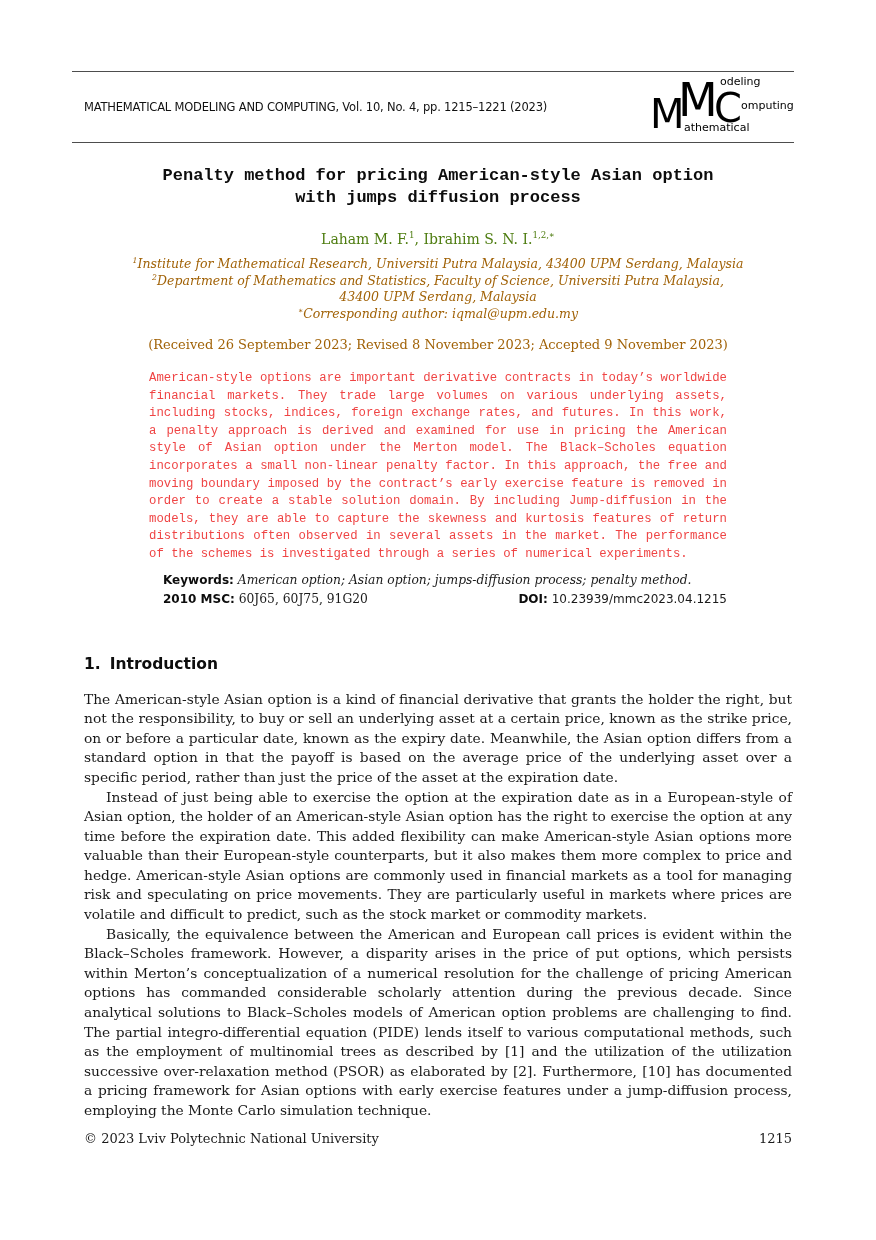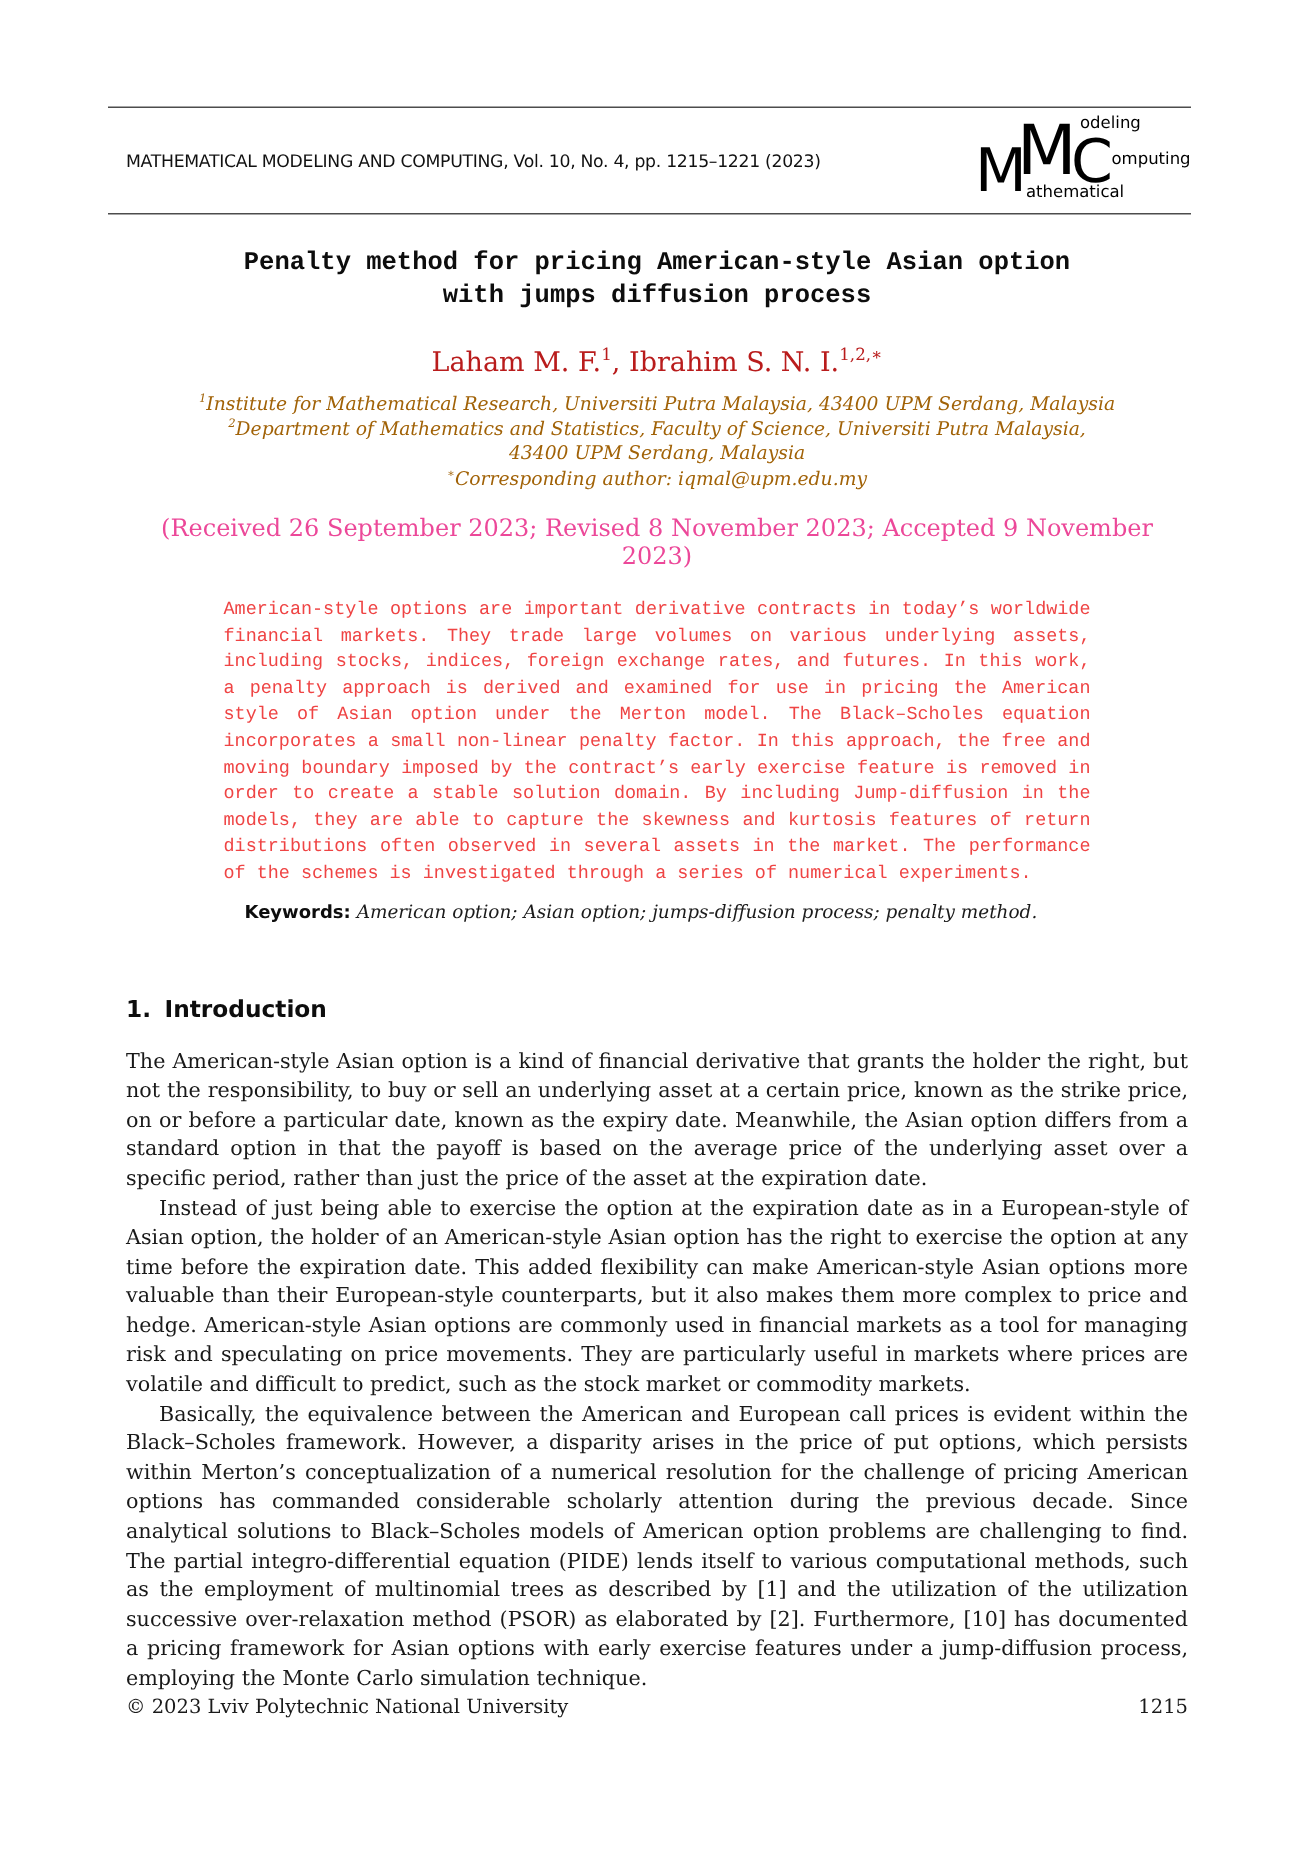--- a/index.html
+++ b/index.html
@@ -23,26 +23,26 @@
   .logo .m2 { left: 24px; top: 1px;  font-size: 46px; }
   .logo .cc { left: 60px; top: 12px; font-size: 40px; }
   .logo .w-top { left: 66px; top: 0;  font-size: 11px; }
   .logo .w-mid { left: 87px; top: 24px; font-size: 11px; }
   .logo .w-bot { left: 30px; top: 46px; font-size: 11px; }
 
   
   .title { margin-top: 22px; text-align: center;
            font-family: Liberation Mono, monospace; font-weight: bold;
            font-size: 17px; line-height: 22px; color: #0d0d0d; }
-  .authors { margin-top: 22px; text-align: center; font-size: 18px; color: #b91c1c; }
+  .authors { margin-top: 22px; text-align: center; font-size: 14px; color: #4d7c0f; }
   sup.s { vertical-align: super; font-size: 0.62em; line-height: 0; }
   .affils { margin-top: 9px; text-align: center; font-style: italic;
             font-size: 12.5px; line-height: 16.5px; color: #a16207; }
   .affils a, .doi-val a { color: inherit; text-decoration: none; }
-  .received { margin-top: 15px; text-align: center; font-size: 16px; color: #ec4899; }
+  .received { margin-top: 15px; text-align: center; font-size: 13px; color: #a16207; }
 
   
   .abstract { margin: 18px auto 0 auto; width: 578px; font-size: 12.3px;
               line-height: 17.6px; text-align: justify; color: #ef4444; font-family: Liberation Mono, monospace; }
   .kw-line { margin: 9px auto 0 auto; width: 578px; font-size: 12.3px;
              padding-left: 14px; color: #1b1b1b; }
   .kw-label, .msc-label, .doi-label { font-family: "DejaVu Sans", sans-serif;
              font-weight: bold; font-style: normal; font-size: 12px; color: #0d0d0d; }
   .kw-text { font-style: italic; }
   .msc-row { margin: 5px auto 0 auto; width: 578px; display: flex;
@@ -103,20 +103,30 @@
 
   <div class="received">(Received 26 September 2023; Revised 8 November 2023; Accepted 9 November 2023)</div>
 
   <div class="abstract">American-style options are important derivative contracts in today’s worldwide financial markets. They trade large volumes on various underlying assets, including stocks, indices, foreign exchange rates, and futures. In this work, a penalty approach is derived and examined for use in pricing the American style of Asian option under the Merton model. The Black–Scholes equation incorporates a small non-linear penalty factor. In this approach, the free and moving boundary imposed by the contract’s early exercise feature is removed in order to create a stable solution domain. By including Jump-diffusion in the models, they are able to capture the skewness and kurtosis features of return distributions often observed in several assets in the market. The performance of the schemes is investigated through a series of numerical experiments.</div>
 
   <div class="kw-line">
     <span class="kw-label">Keywords:</span>
     <span class="kw-text">American option; Asian option; jumps-diffusion process; penalty method.</span>
   </div>
 
+  <div class="msc-row">
+    <span>
+      <span class="msc-label">2010 MSC:</span>
+      <span>60J65, 60J75, 91G20</span>
+    </span>
+    <span>
+      <span class="doi-label">DOI:</span>
+      <span class="doi-val"><a href="#">10.23939/mmc2023.04.1215</a></span>
+    </span>
+  </div>
 
   <h2 class="section-heading">
     <span class="num">1.</span><span>Introduction</span>
   </h2>
 
   <div class="body-text">
     <p>The American-style Asian option is a kind of financial derivative that grants the holder the right, but not the responsibility, to buy or sell an underlying asset at a certain price, known as the strike price, on or before a particular date, known as the expiry date. Meanwhile, the Asian option differs from a standard option in that the payoff is based on the average price of the underlying asset over a specific period, rather than just the price of the asset at the expiration date.</p>
     <p class="indent">Instead of just being able to exercise the option at the expiration date as in a European-style of Asian option, the holder of an American-style Asian option has the right to exercise the option at any time before the expiration date. This added flexibility can make American-style Asian options more valuable than their European-style counterparts, but it also makes them more complex to price and hedge. American-style Asian options are commonly used in financial markets as a tool for managing risk and speculating on price movements. They are particularly useful in markets where prices are volatile and difficult to predict, such as the stock market or commodity markets.</p>
     <p class="indent">Basically, the equivalence between the American and European call prices is evident within the Black–Scholes framework. However, a disparity arises in the price of put options, which persists within Merton’s conceptualization of a numerical resolution for the challenge of pricing American options has commanded considerable scholarly attention during the previous decade. Since analytical solutions to Black–Scholes models of American option problems are challenging to find. The partial integro-differential equation (PIDE) lends itself to various computational methods, such as the employment of multinomial trees as described by [1] and the utilization of the utilization successive over-relaxation method (PSOR) as elaborated by [2]. Furthermore, [10] has documented a pricing framework for Asian options with early exercise features under a jump-diffusion process, employing the Monte Carlo simulation technique.</p>
   </div>

